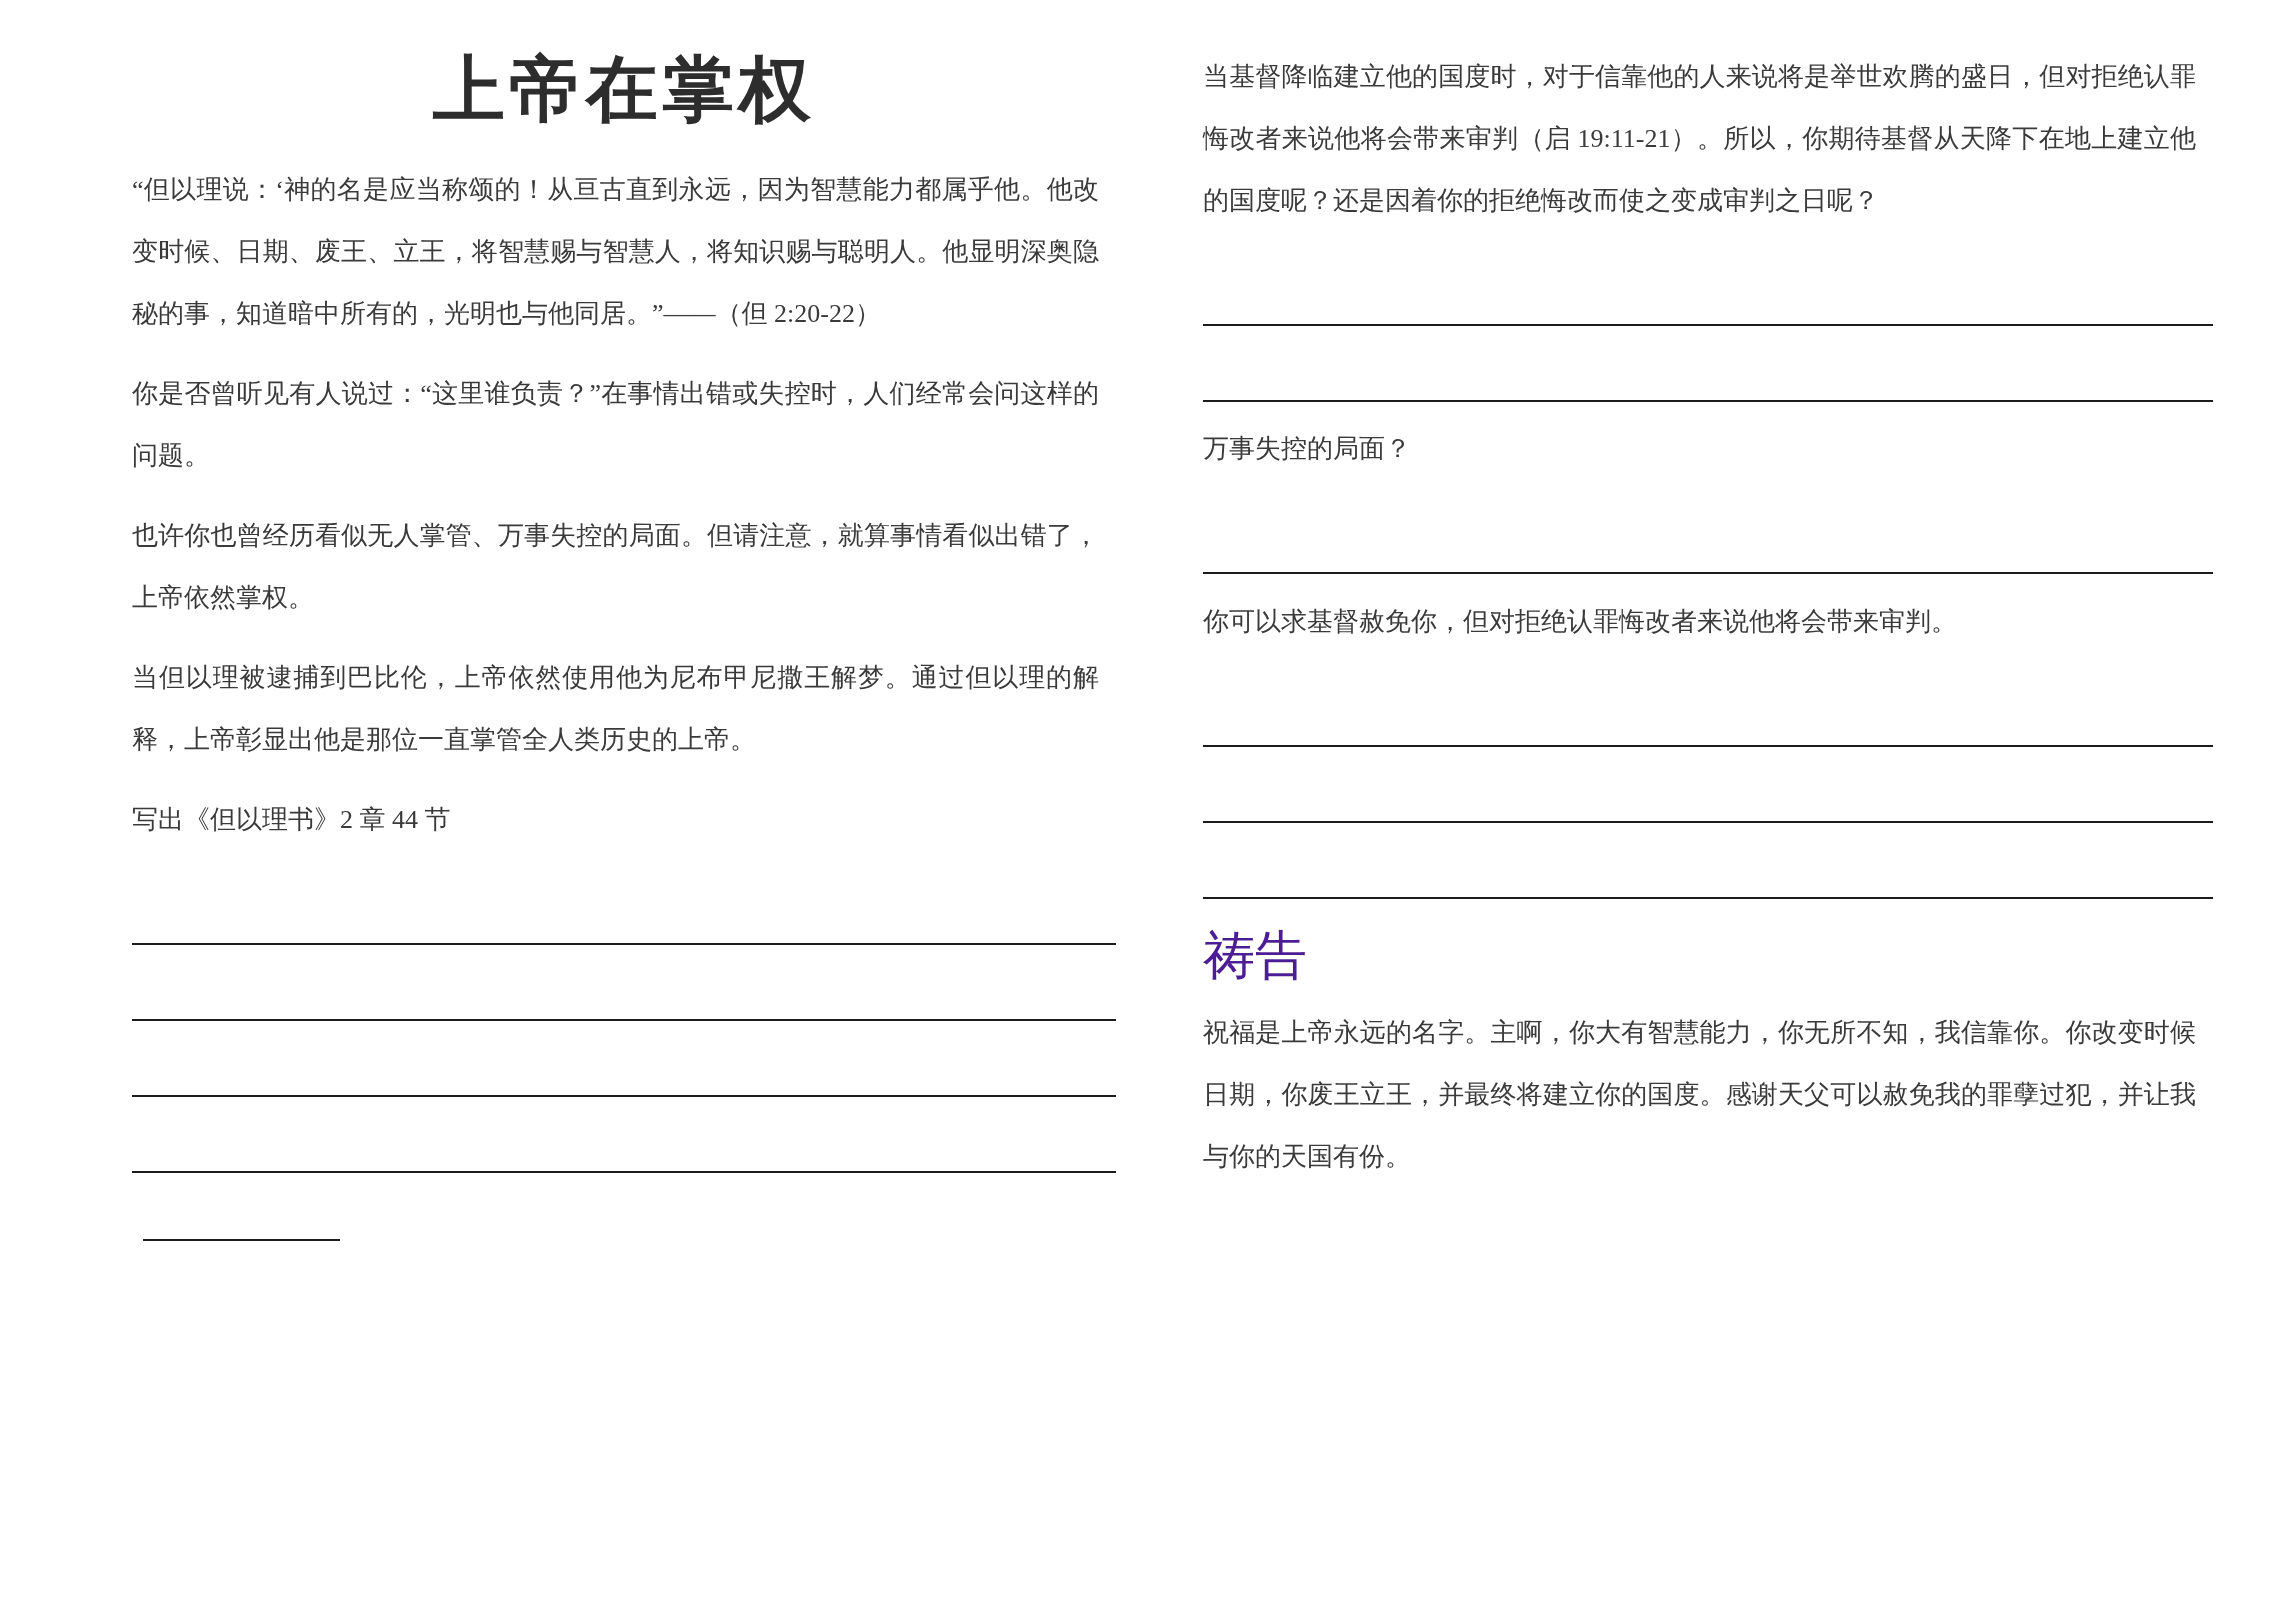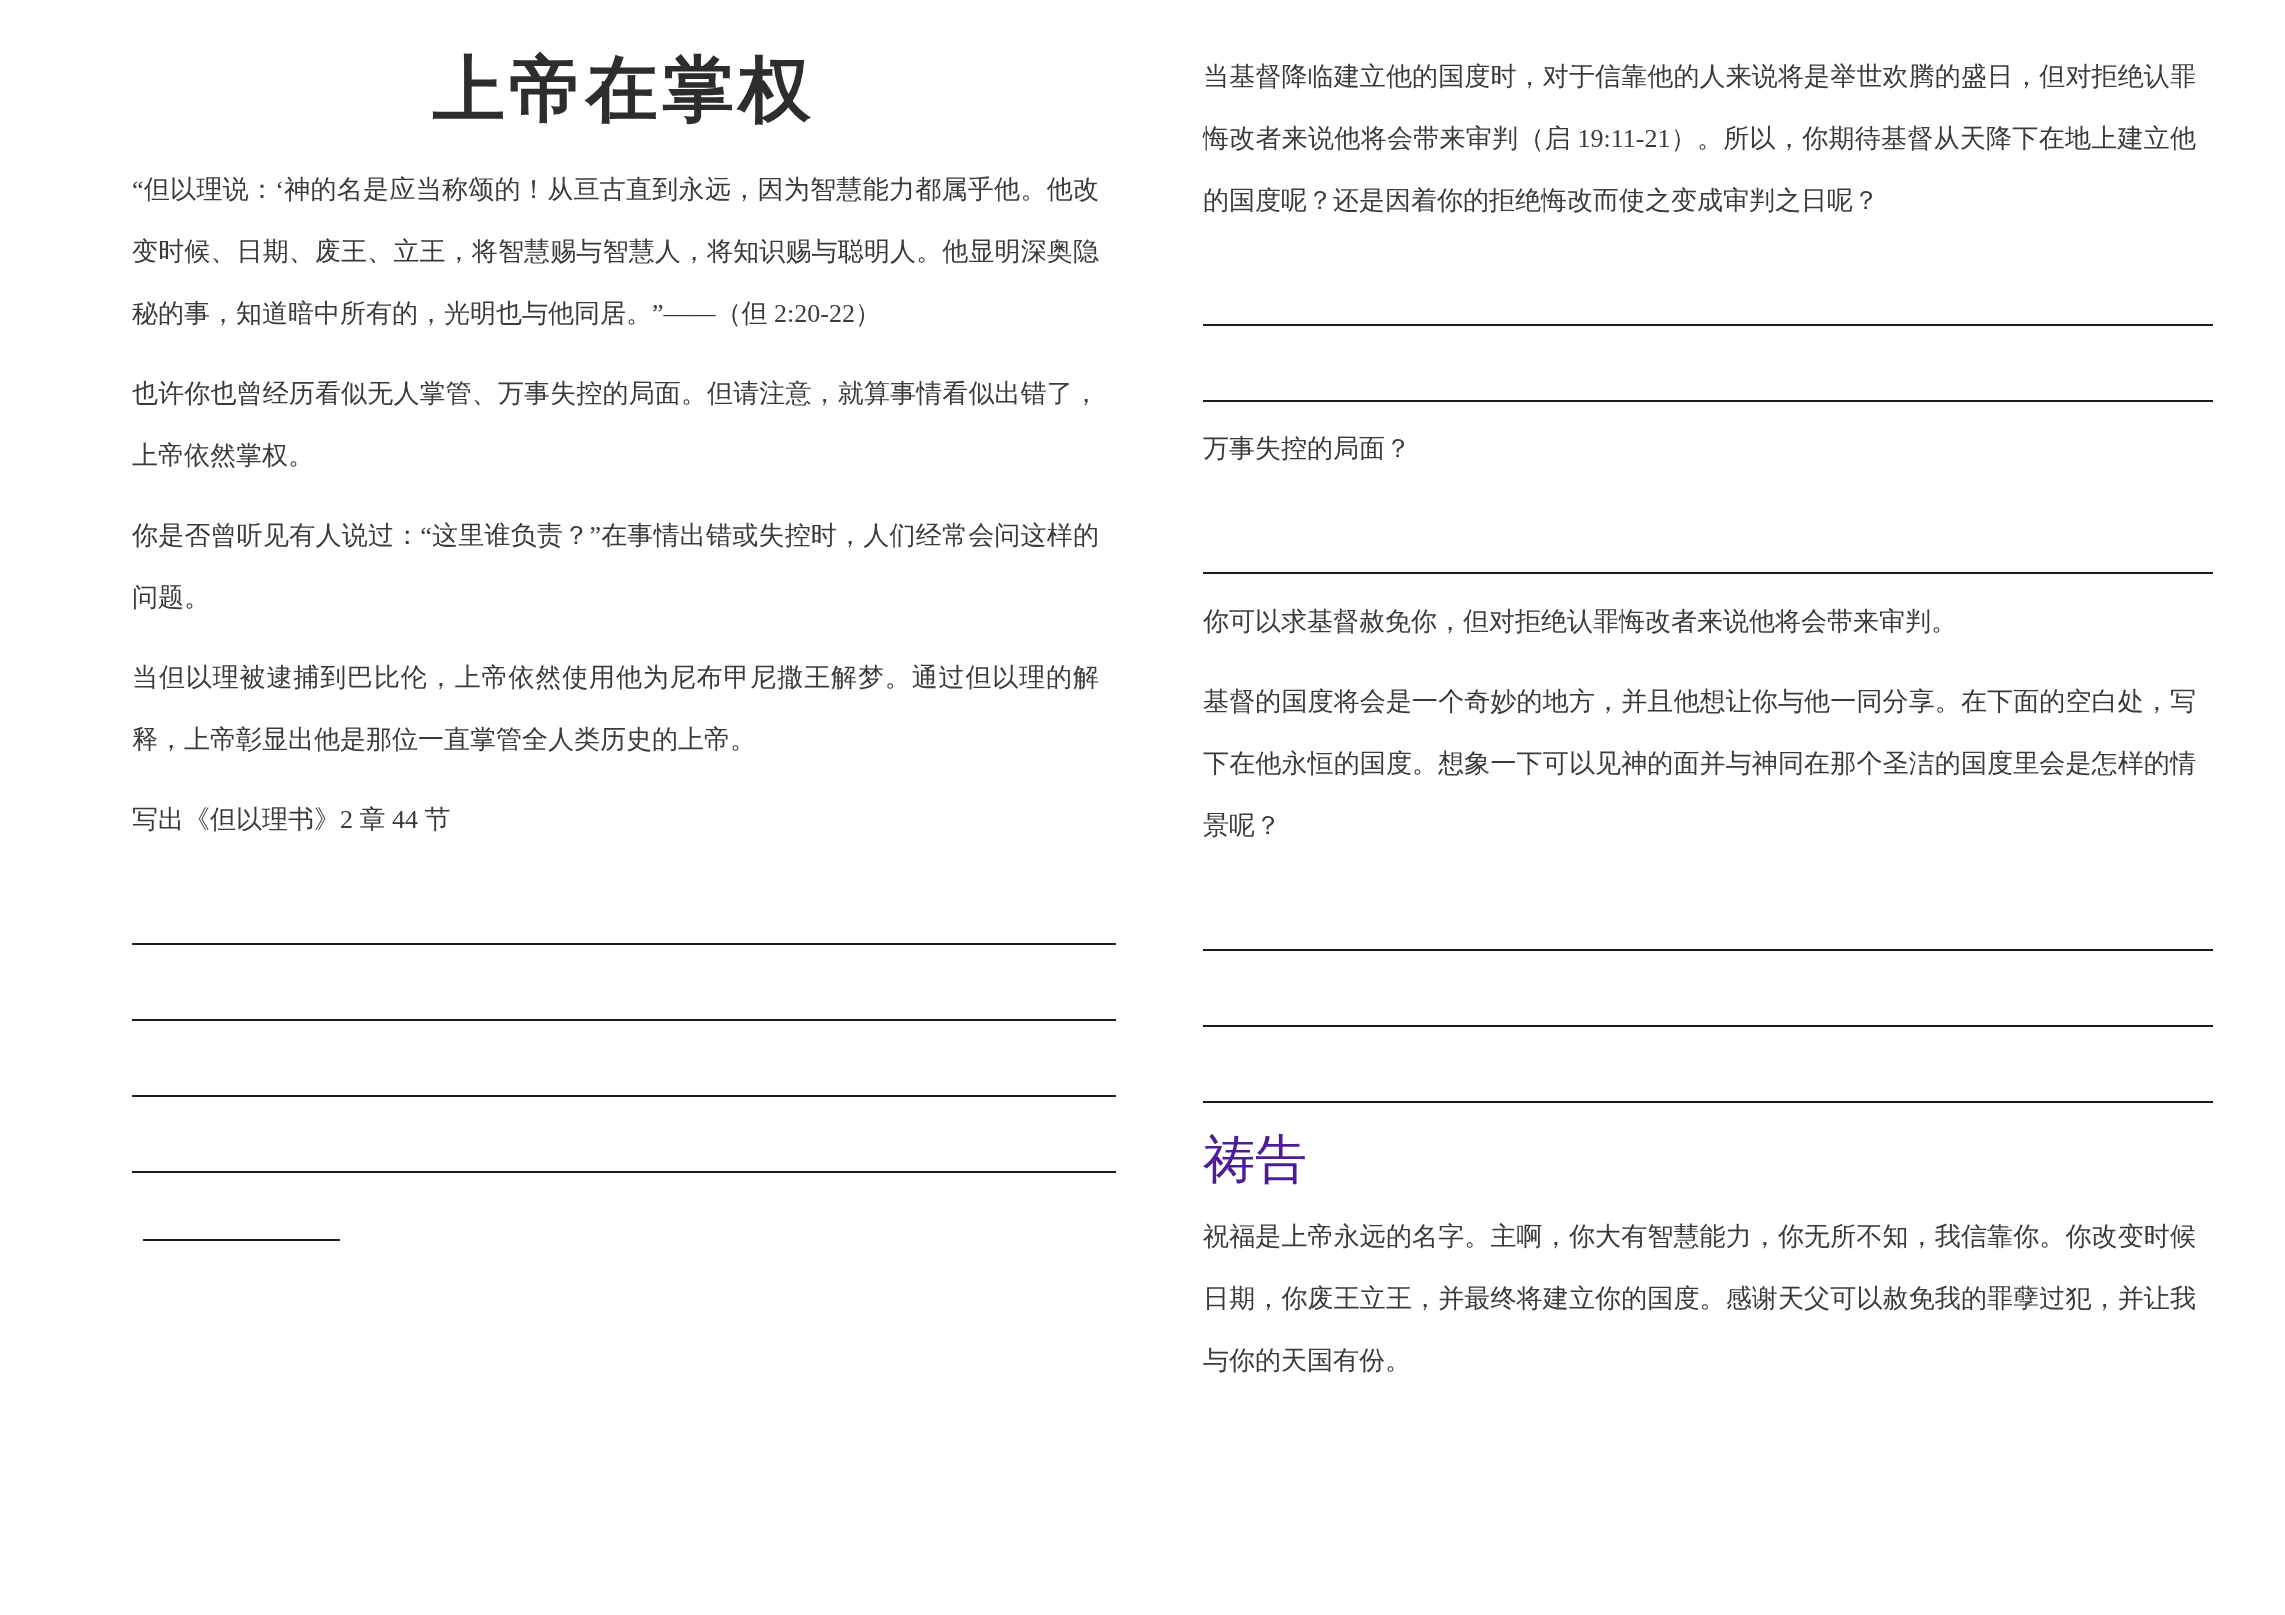--- a/index.html
+++ b/index.html
@@ -73,22 +73,22 @@
 </style>
 </head>
 <body>
 
 <div class="page">
 
   <div class="col-left">
     <h1 class="doc-title">上帝在掌权</h1>
 
     <p class="body">“但以理说：‘神的名是应当称颂的！从亘古直到永远，因为智慧能力都属乎他。他改变时候、日期、废王、立王，将智慧赐与智慧人，将知识赐与聪明人。他显明深奥隐秘的事，知道暗中所有的，光明也与他同居。”——（但 2:20-22）</p>
+    <p class="body">你是否曾听见有人说过：“这里谁负责？”在事情出错或失控时，人们经常会问这样的问题。</p>
     <p class="body">也许你也曾经历看似无人掌管、万事失控的局面。但请注意，就算事情看似出错了，上帝依然掌权。</p>
-    <p class="body">你是否曾听见有人说过：“这里谁负责？”在事情出错或失控时，人们经常会问这样的问题。</p>
     <p class="body">当但以理被逮捕到巴比伦，上帝依然使用他为尼布甲尼撒王解梦。通过但以理的解释，上帝彰显出他是那位一直掌管全人类历史的上帝。</p>
     <p class="body">写出《但以理书》2 章 44 节</p>
 
     <div class="lines">
       <div class="write-line"></div>
       <div class="write-line"></div>
       <div class="write-line"></div>
       <div class="write-line"></div>
     </div>
 
@@ -105,21 +105,20 @@
       <div class="write-line"></div>
     </div>
 
     <p class="body">万事失控的局面？</p>
 
     <div class="lines">
       <div class="write-line"></div>
     </div>
 
     <p class="body">你可以求基督赦免你，但对拒绝认罪悔改者来说他将会带来审判。</p>
-    <p class="body">基督的国度将会是一个奇妙的地方，并且他想让你与他一同分享。在下面的空白处，写下在他永恒的国度。想象一下可以见神的面并与神同在那个圣洁的国度里会是怎样的情景呢？</p>
 
     <div class="lines">
       <div class="write-line"></div>
       <div class="write-line"></div>
       <div class="write-line"></div>
     </div>
 
     <h2 class="prayer-title">祷告</h2>
     <p class="body last">祝福是上帝永远的名字。主啊，你大有智慧能力，你无所不知，我信靠你。你改变时候日期，你废王立王，并最终将建立你的国度。感谢天父可以赦免我的罪孽过犯，并让我与你的天国有份。</p>
   </div>

